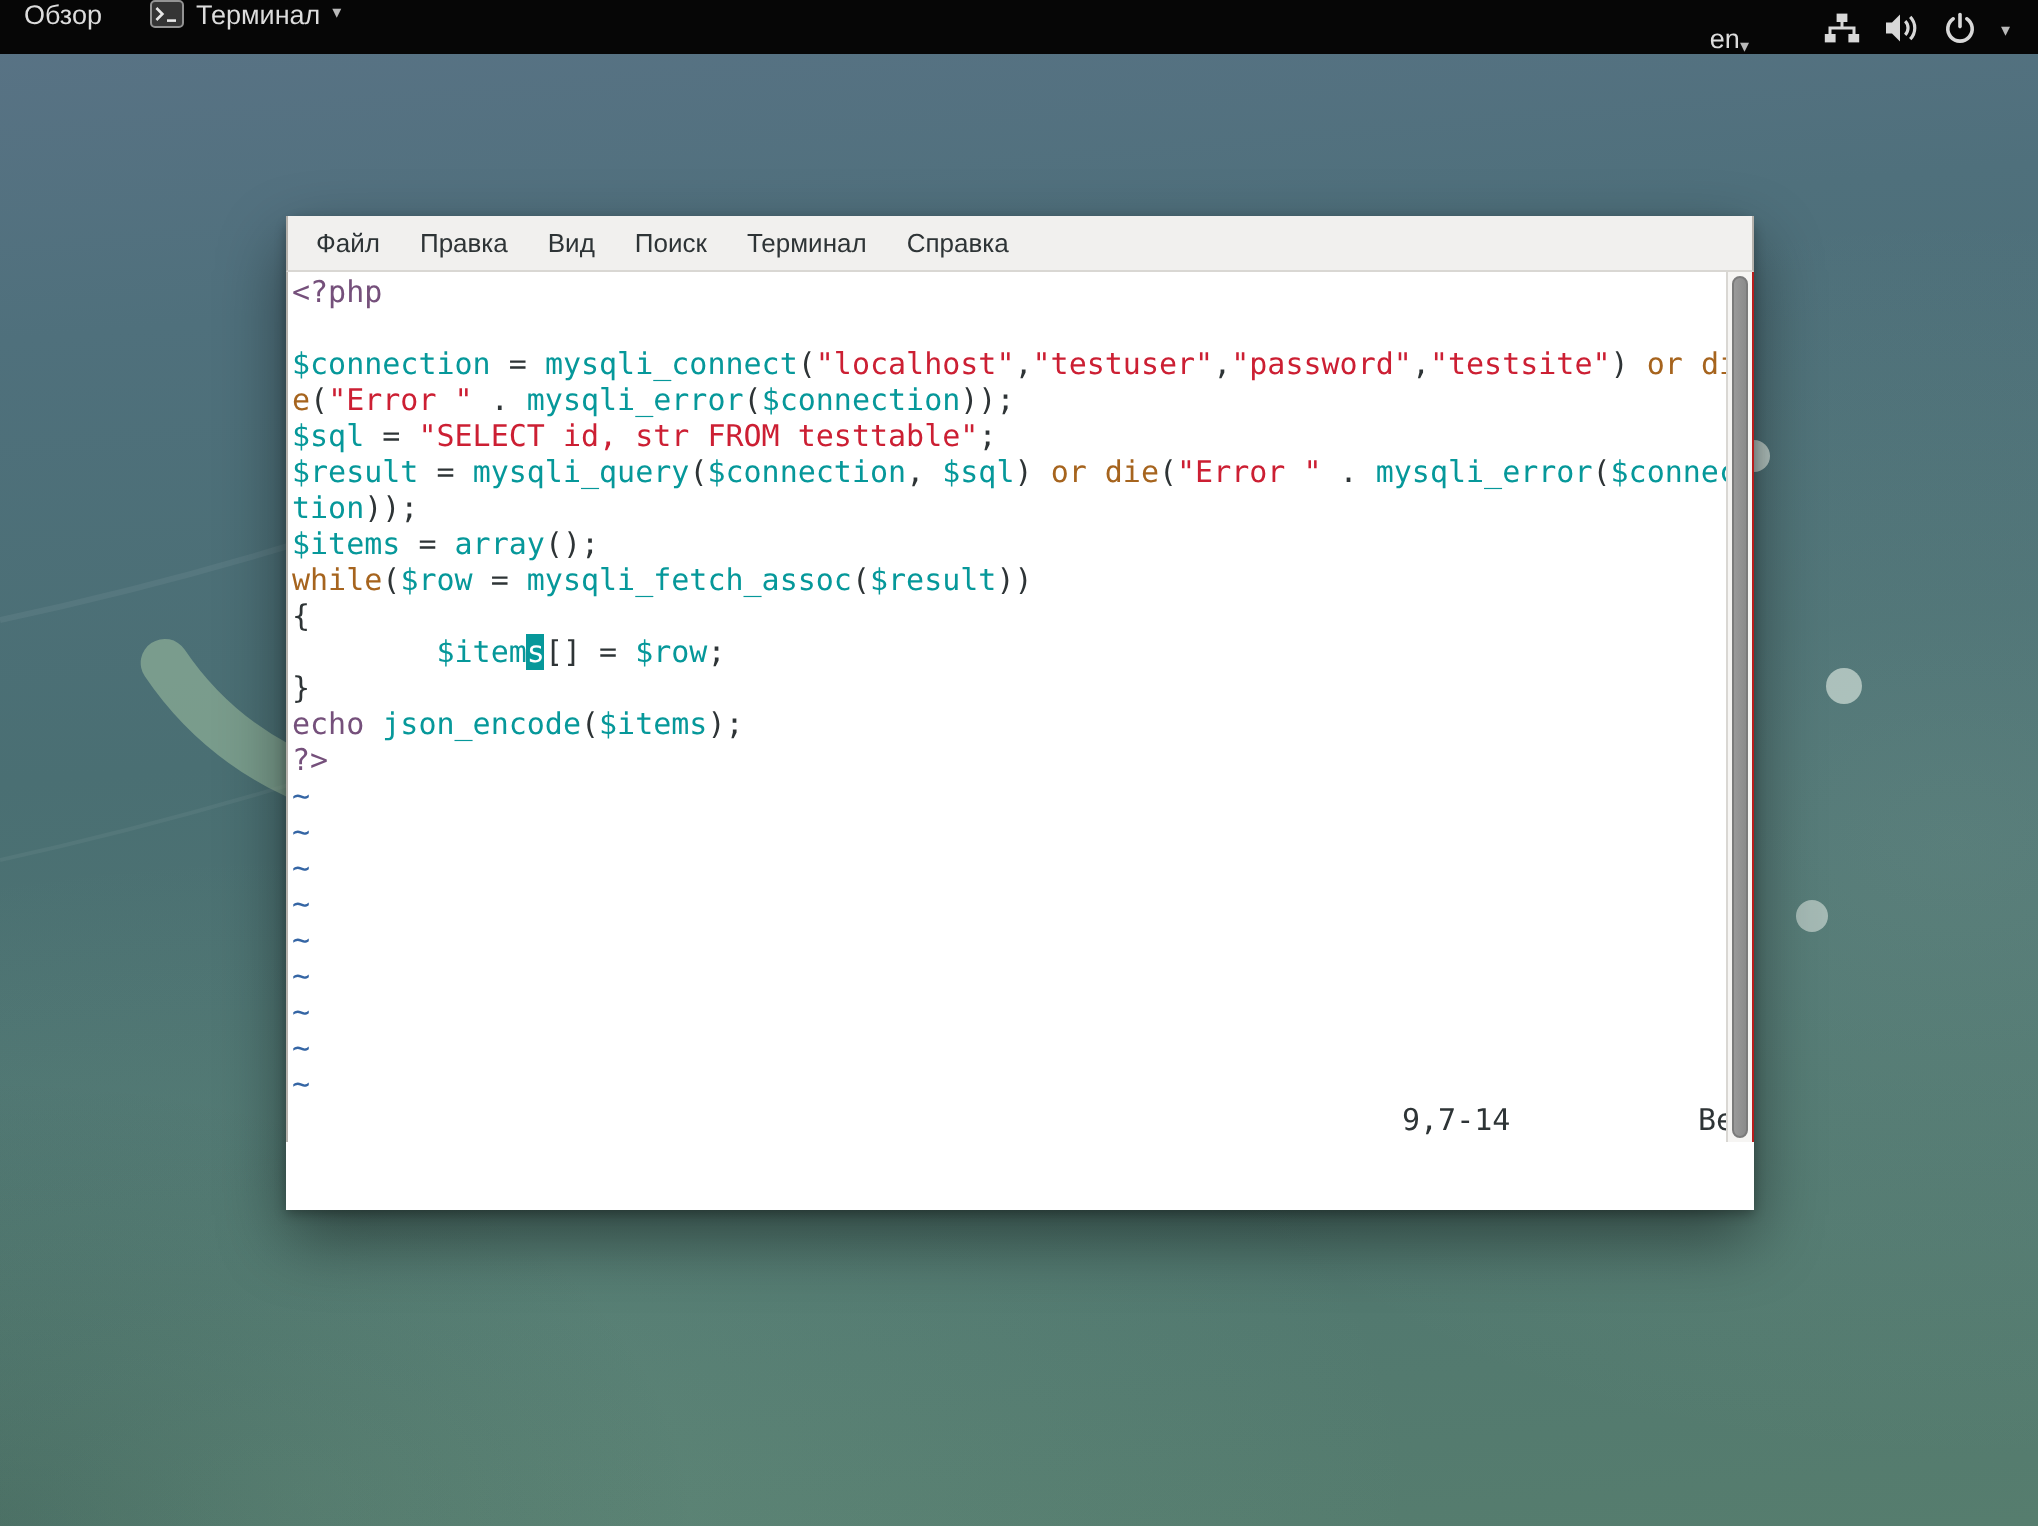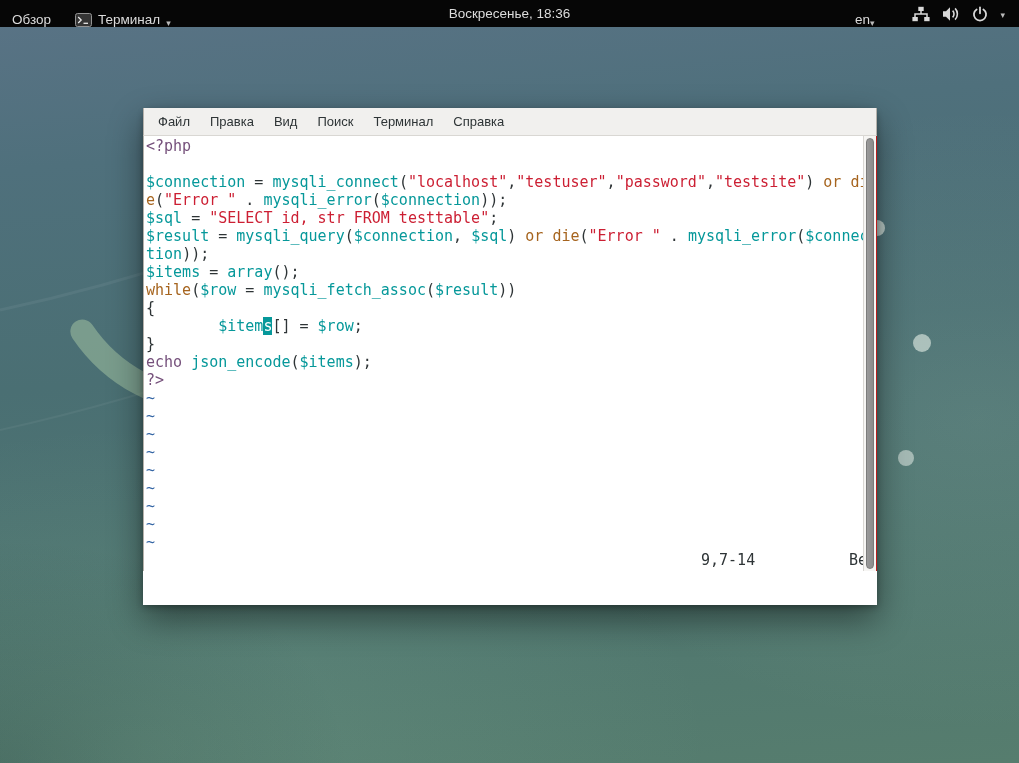--- a/index.html
+++ b/index.html
@@ -16,21 +16,21 @@
 
   
   .wallpaper-svg { position:absolute; inset:0; z-index:0; }
 
   
   .topbar {
     position:absolute; left:0; top:0; width:1019px; height:27px;
     background:#060606; color:#dcdcdc; z-index:5;
     display:flex; align-items:center; font-size:13.5px;
   }
-  .topbar .hot { padding:0 12px; height:27px; display:flex; align-items:flex-end; gap:6px; cursor:default; }
+  .topbar .hot { padding:0 12px; height:27px; display:flex; align-items:flex-start; gap:6px; cursor:default; }
   .topbar .chev { font-size:9px; color:#b9b9b9; position:relative; top:1px; }
   .tb-clock { position:absolute; left:0; right:0; text-align:center; pointer-events:none; }
   .tb-right { margin-left:auto; display:flex; align-items:center; height:27px; }
   .tb-right .grp { display:flex; align-items:flex-end; gap:0; padding:0 10px; height:27px; }
   .sysicons { display:flex; align-items:center; gap:12px; padding:0 14px 0 28px; height:27px; }
 
   
   .window {
     position:absolute; left:143px; top:108px; width:734px; height:497px; z-index:2;
     border-radius:7px 7px 0 0;
@@ -106,21 +106,20 @@
       <svg width="17" height="14" viewBox="0 0 17 14" style="display:block">
         <rect x="0.5" y="0.5" width="16" height="13" rx="2" fill="#353535" stroke="#939393"></rect>
         <path d="M3.2 4l3 3-3 3" stroke="#e8e8e8" stroke-width="1.3" fill="none"></path>
         <path d="M8.5 10.3h4.5" stroke="#e8e8e8" stroke-width="1.3"></path>
       </svg>
     </span>
     <span>Терминал</span>
     <span class="chev">▾</span>
   </div>
 
-  <div class="tb-clock">Воскресенье, 18:36</div>
 
   <div class="tb-right">
     <div class="grp">
       <span>en</span>
       <span class="chev">▾</span>
     </div>
     <div class="sysicons">
       <span>
         <svg width="18" height="16" viewBox="0 0 18 16" style="display:block">
           <rect x="6.3" y="0.8" width="5.4" height="4.2" fill="#d8d8d8"></rect>

